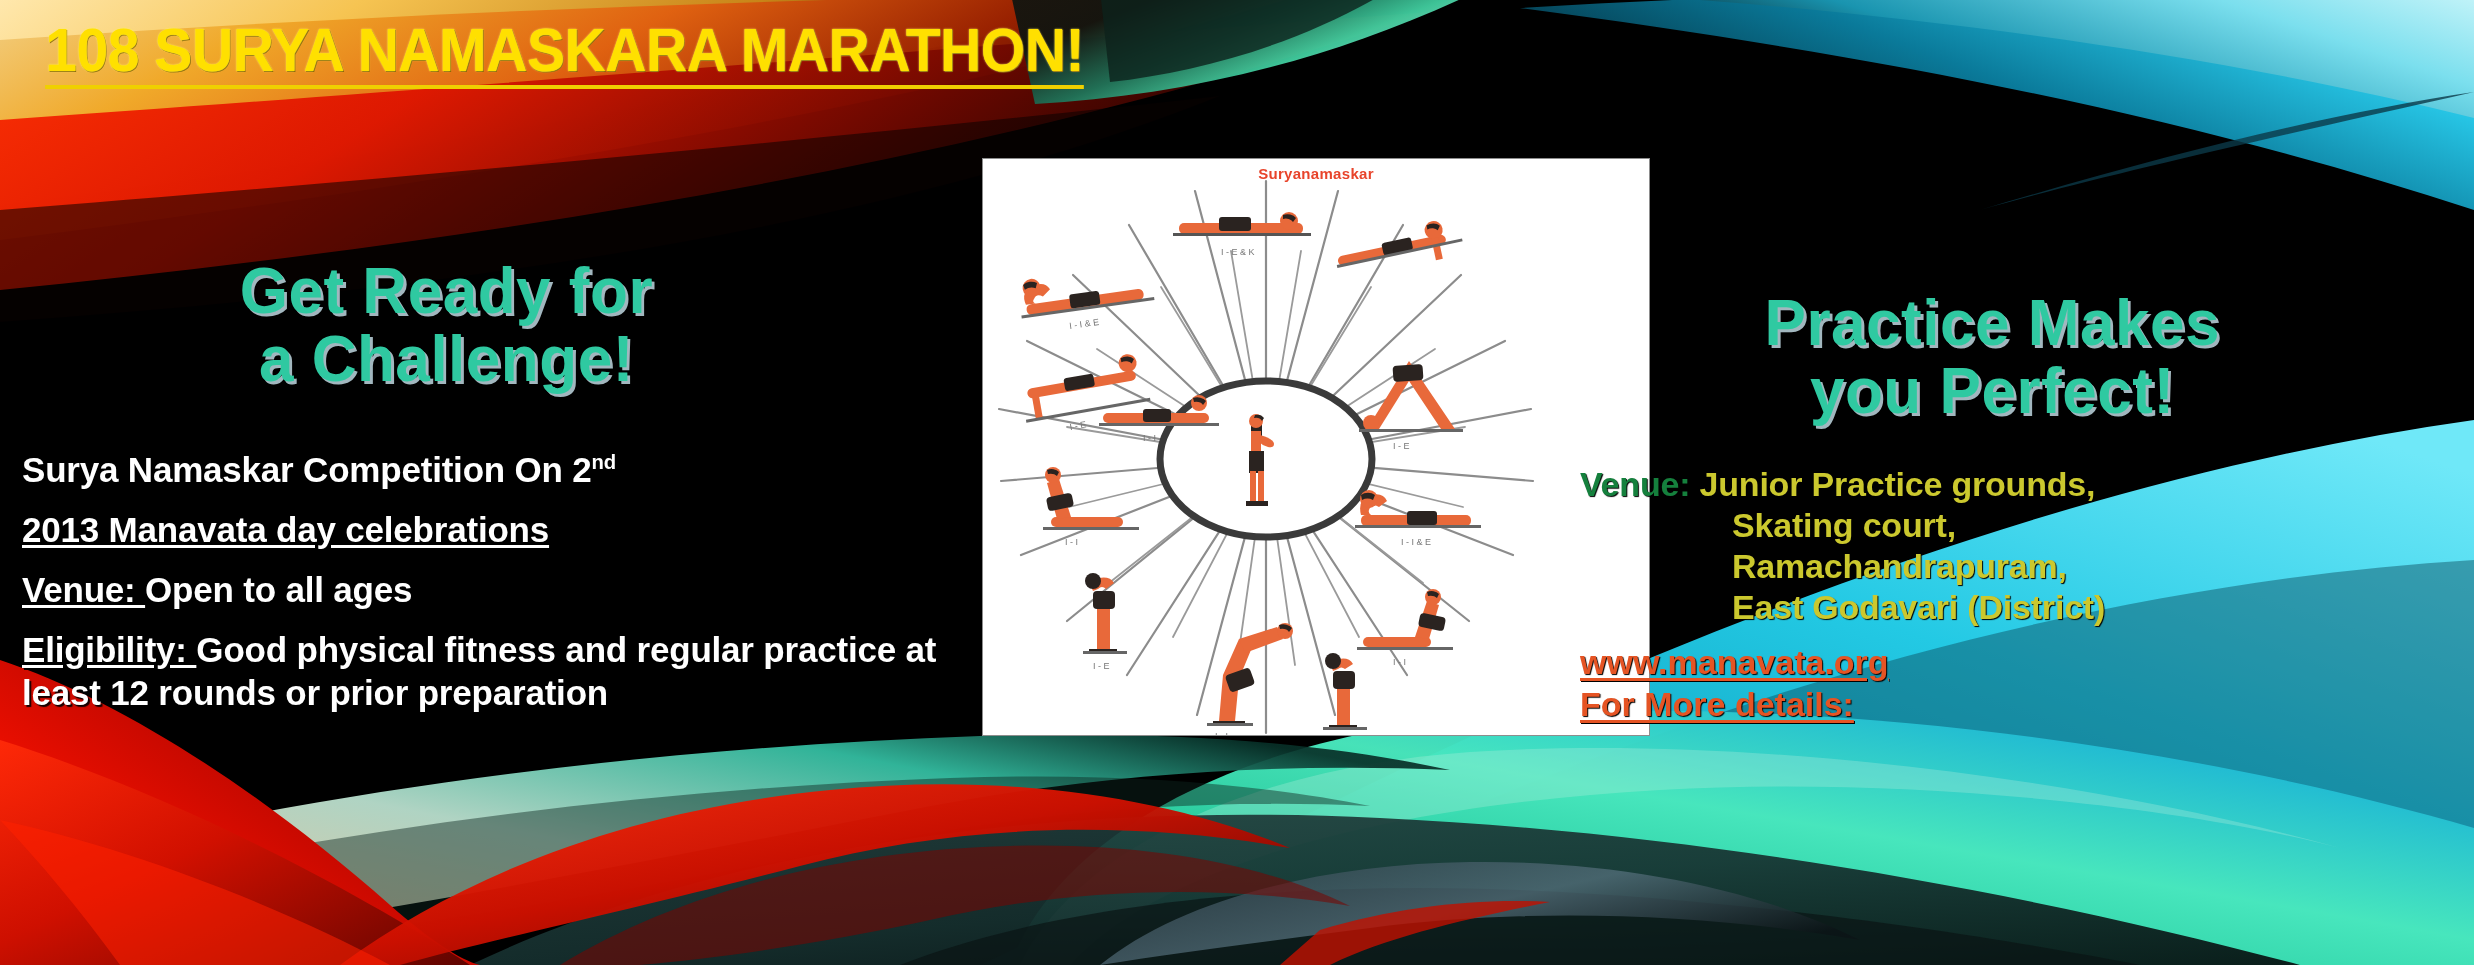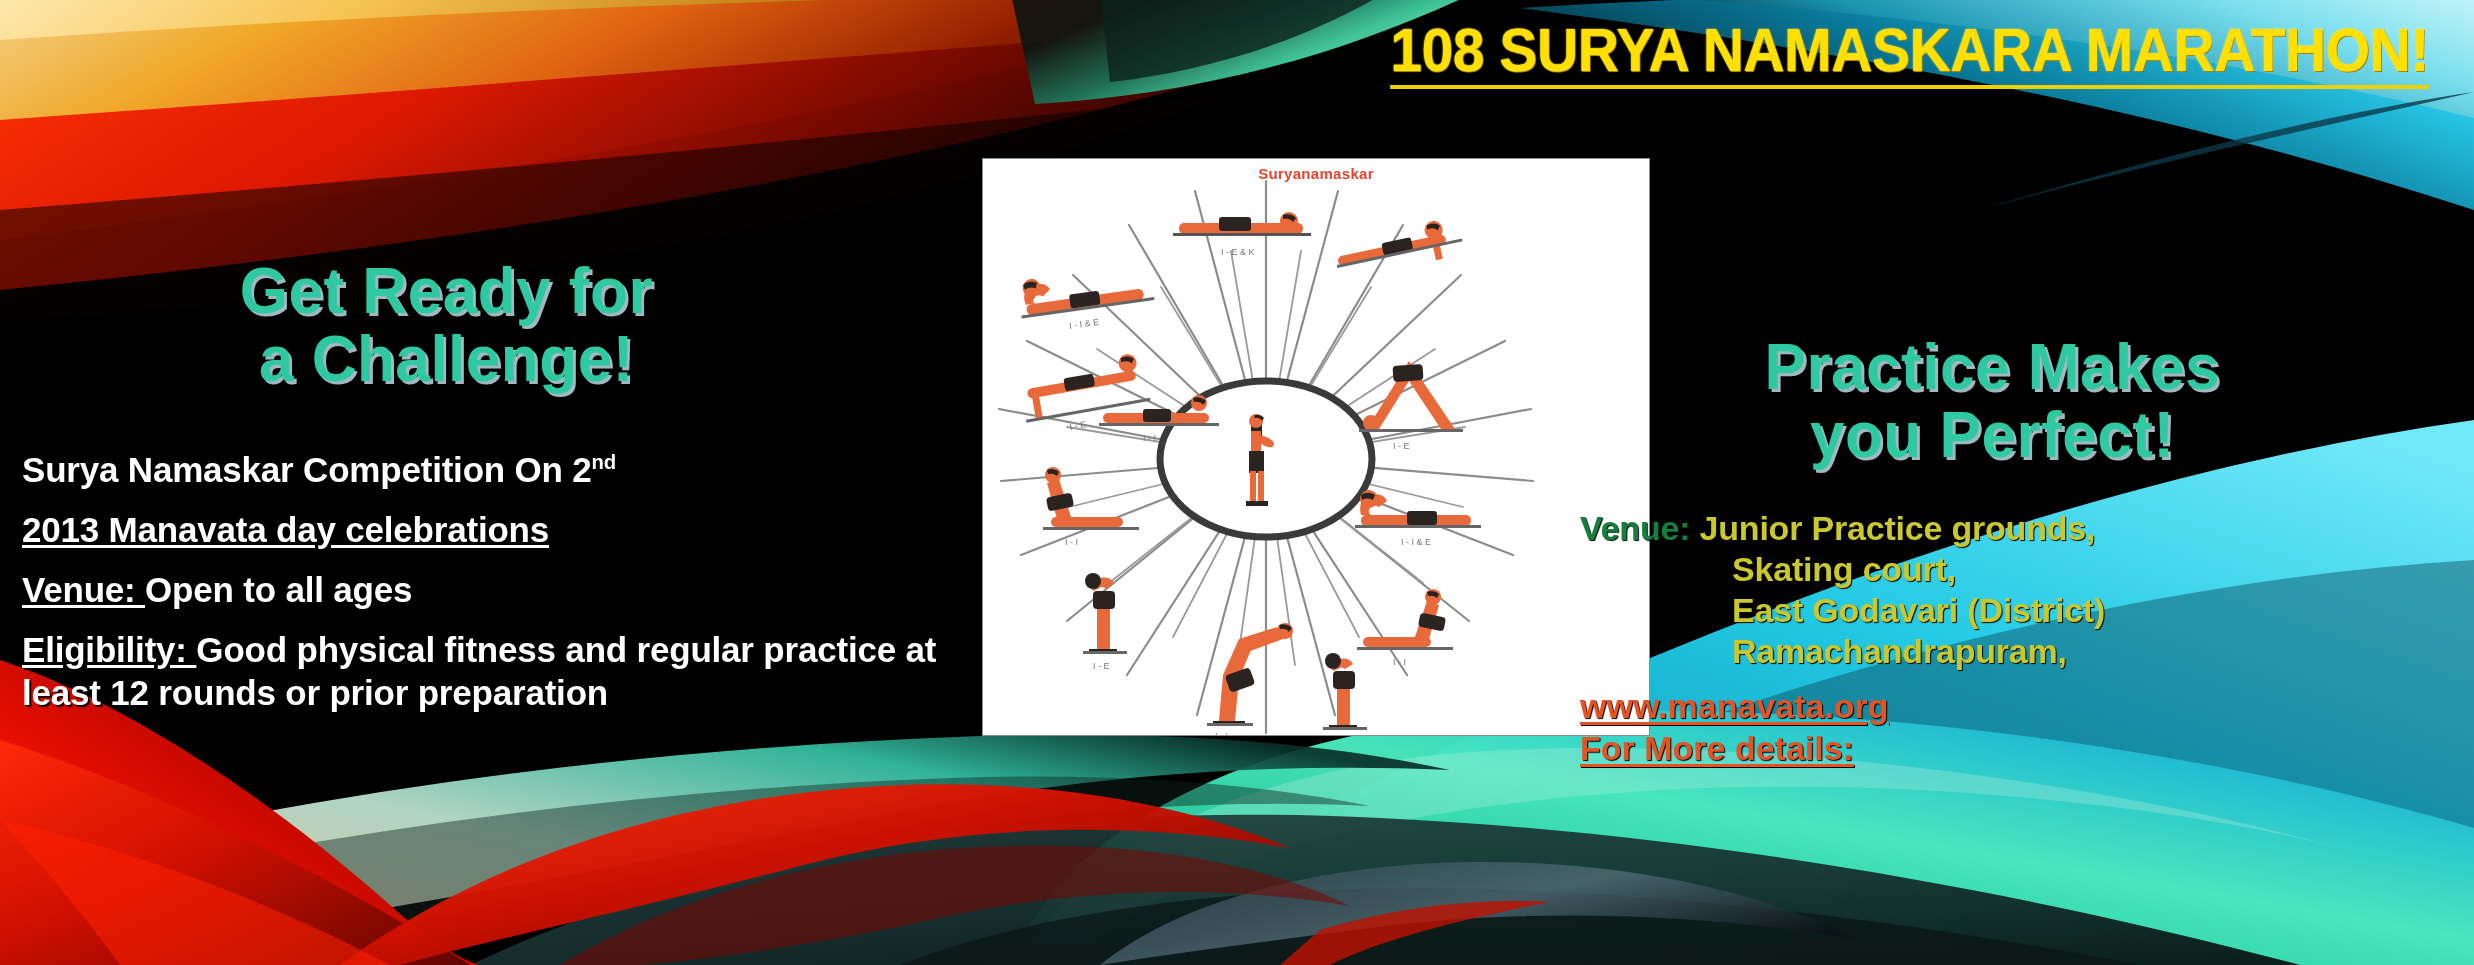--- a/index.html
+++ b/index.html
@@ -16,21 +16,21 @@
   }
 
   
   .bg-layer{position:absolute;top:0;left:0;width:2474px;height:965px;pointer-events:none;}
 
   
   #title-bar{
     position:absolute;
     left:0; top:18px;
     width:2474px;
-    text-align:right;
+    text-align:left;
     z-index:40;
   }
   #poster-title{
     display:inline-block;
     font-size:62px;
     font-weight:bold;
     letter-spacing:-0.5px;
     color:#FFE000;
     font-family:"Liberation Sans", sans-serif;
     transform:scaleX(0.92);
@@ -95,21 +95,20 @@
     letter-spacing:0.3px;
   }
   #chart-svg{position:absolute;left:0;top:0;width:566px;height:576px;}
 
   
   #right-col{
     position:absolute;
     left:1580px; top:290px;
     width:880px;
     z-index:30;
-    margin-top:44px;
   }
   #right-head{
     text-align:center;
     padding-right:30px;
   }
   #venue-block{
     margin-top:38px;
     font-size:34px;
     font-weight:bold;
     line-height:1.21;
@@ -469,22 +468,22 @@
   <div id="right-col">
 
     <div id="right-head" class="teal-head">
       <div>Practice Makes</div>
       <div>you Perfect!</div>
     </div>
 
     <div id="venue-block">
       <span class="venue-label">Venue: </span><span class="venue-addr">Junior Practice grounds,</span>
       <span class="venue-addr addr-indent">Skating court,</span>
+      <span class="venue-addr addr-indent">Ramachandrapuram,</span>
       <span class="venue-addr addr-indent">East Godavari (District)</span>
-      <span class="venue-addr addr-indent">Ramachandrapuram,</span>
     </div>
 
     <div id="more-block">
       <div><span>www.manavata.org</span></div>
       <div><span>For More details:</span></div>
     </div>
 
   </div>
 
 </div>

